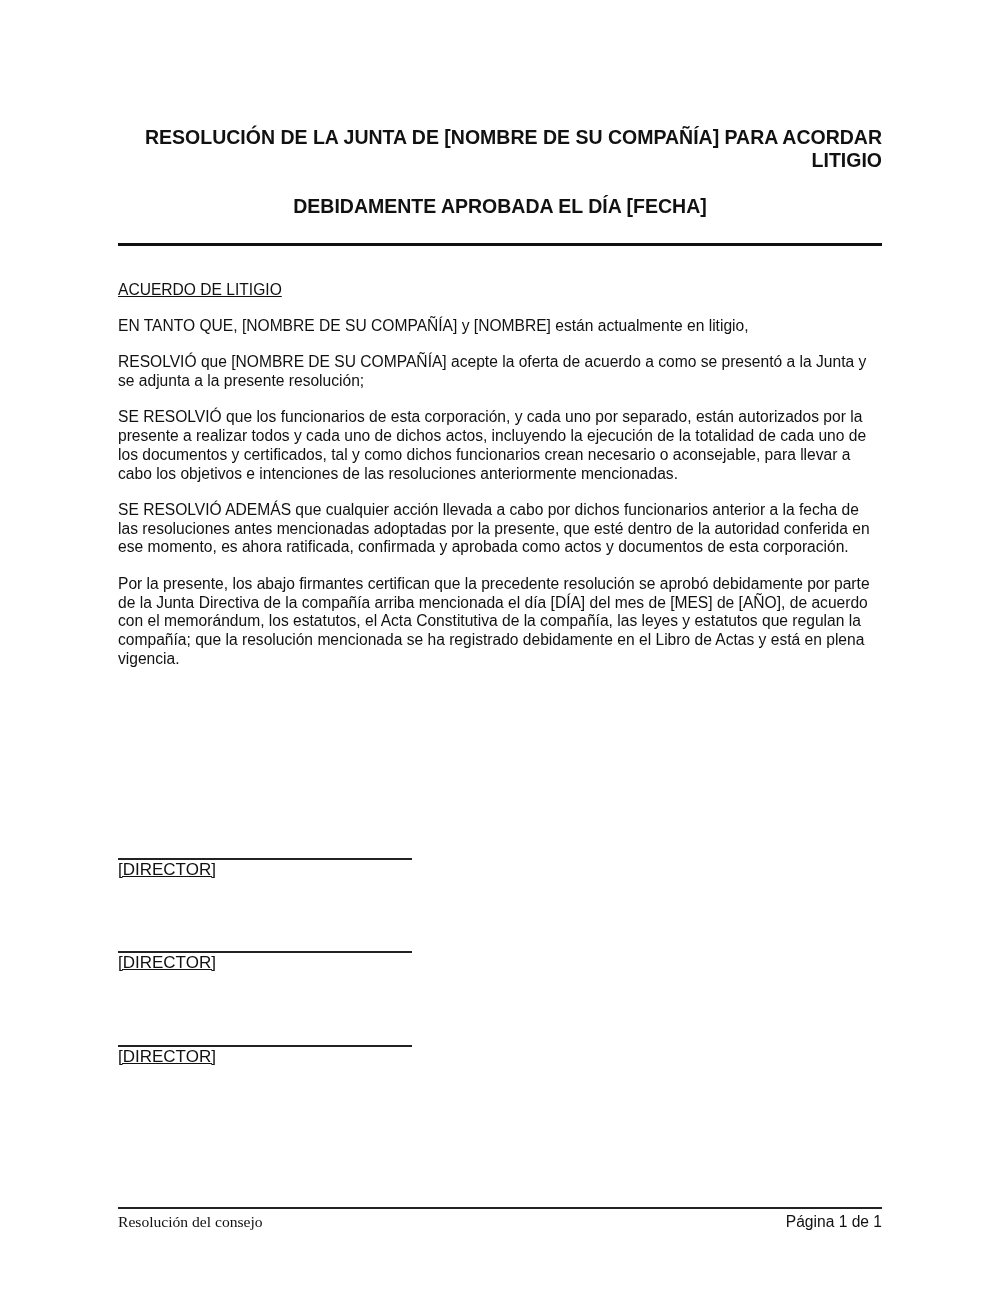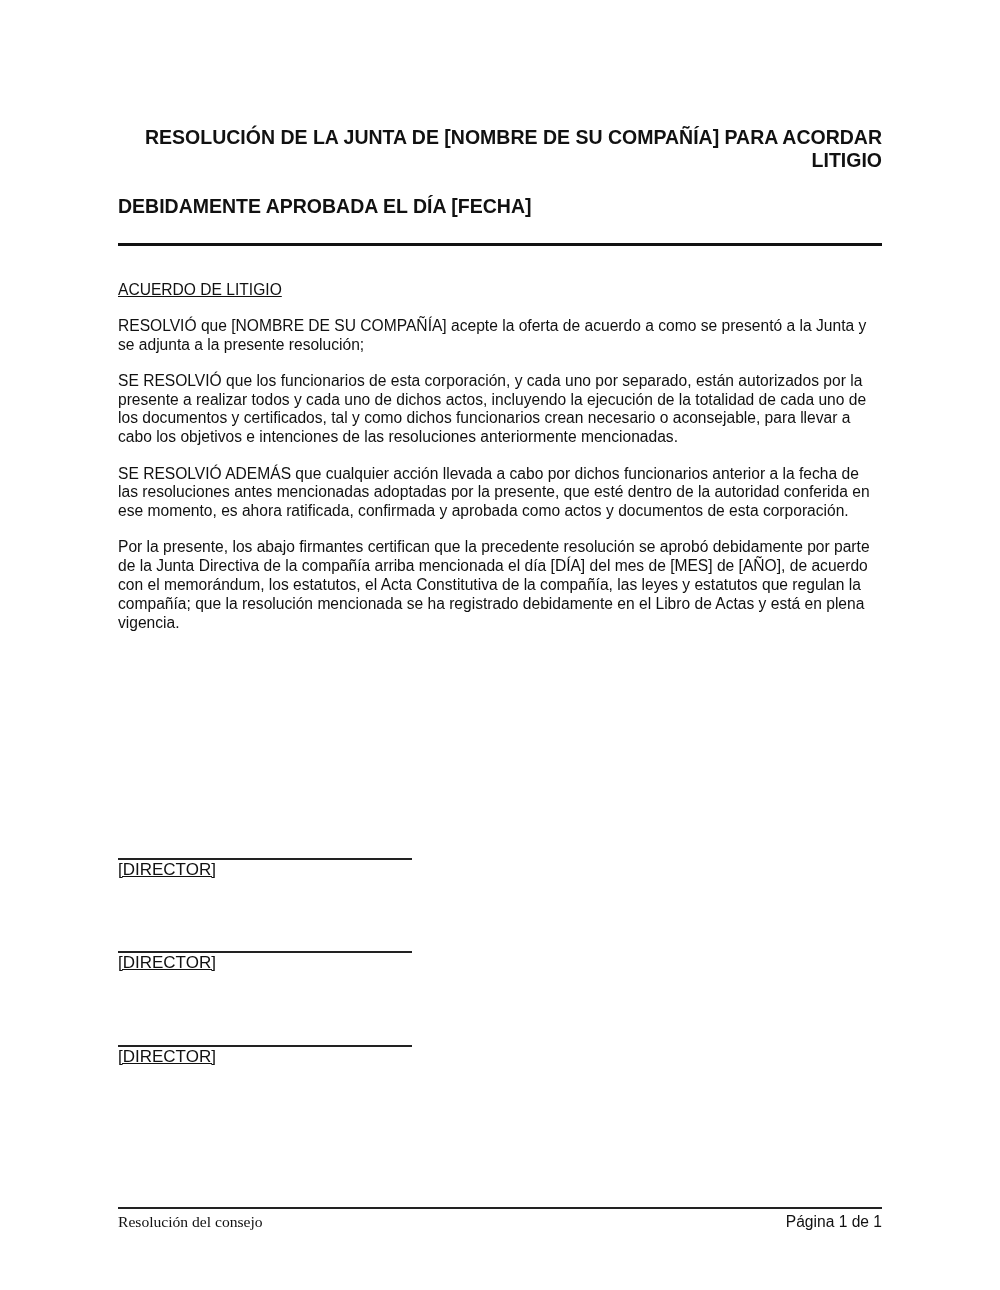--- a/index.html
+++ b/index.html
@@ -7,21 +7,21 @@
       width: 1000px; height: 1290px; position: relative; overflow: hidden;
       font-family: "Liberation Sans", sans-serif; color: #111111;
     }
     .page { position: absolute; left: 118px; width: 764px; top: 0; }
     .title {
       position: absolute; left: 0; width: 764px; top: 126px;
       text-align: right; font-weight: bold; font-size: 19.5px; line-height: 23px;
     }
     .subtitle {
       position: absolute; left: 0; width: 764px; top: 195px;
-      text-align: left; font-weight: bold; font-size: 19.5px; line-height: 23px;
+      text-align: center; font-weight: bold; font-size: 19.5px; line-height: 23px;
     }
     .rule-thick {
       position: absolute; left: 0; width: 764px; top: 243px; height: 3px; background: #111;
     }
     .body { position: absolute; left: 0; top: 281px; width: 764px; font-size: 15.6px; line-height: 18.8px; }
     .heading { font-weight: normal; text-decoration: underline; margin: 0 0 17px 0; }
     .para { margin: 0 0 17.5px 0; }
     .sig { position: absolute; left: 0; width: 294px; }
     .sig-line { height: 1.5px; background: #222; width: 294px; }
     .sig-label { font-size: 17px; line-height: 18px; margin-top: 1px; text-decoration: underline; }
@@ -33,20 +33,21 @@
 </head>
 <body>
 
 <div class="page">
   <div class="title">RESOLUCIÓN DE LA JUNTA DE [NOMBRE DE SU COMPAÑÍA] PARA ACORDAR LITIGIO</div>
   <div class="subtitle">DEBIDAMENTE APROBADA EL DÍA [FECHA]</div>
   <div class="rule-thick"></div>
 
   <div class="body">
     <p class="heading">ACUERDO DE LITIGIO</p>
+    <p class="para">EN TANTO QUE, [NOMBRE DE SU COMPAÑÍA] y [NOMBRE] están actualmente en litigio,</p>
     <p class="para">RESOLVIÓ que [NOMBRE DE SU COMPAÑÍA] acepte la oferta de acuerdo a como se presentó a la Junta y se adjunta a la presente resolución;</p>
     <p class="para">SE RESOLVIÓ que los funcionarios de esta corporación, y cada uno por separado, están autorizados por la presente a realizar todos y cada uno de dichos actos, incluyendo la ejecución de la totalidad de cada uno de los documentos y certificados, tal y como dichos funcionarios crean necesario o aconsejable, para llevar a cabo los objetivos e intenciones de las resoluciones anteriormente mencionadas.</p>
     <p class="para">SE RESOLVIÓ ADEMÁS que cualquier acción llevada a cabo por dichos funcionarios anterior a la fecha de las resoluciones antes mencionadas adoptadas por la presente, que esté dentro de la autoridad conferida en ese momento, es ahora ratificada, confirmada y aprobada como actos y documentos de esta corporación.</p>
     <p class="para">Por la presente, los abajo firmantes certifican que la precedente resolución se aprobó debidamente por parte de la Junta Directiva de la compañía arriba mencionada el día [DÍA] del mes de [MES] de [AÑO], de acuerdo con el memorándum, los estatutos, el Acta Constitutiva de la compañía, las leyes y estatutos que regulan la compañía; que la resolución mencionada se ha registrado debidamente en el Libro de Actas y está en plena vigencia.</p>
   </div>
 
   <div class="sig" style="top:858px;">
     <div class="sig-line"></div>
     <div class="sig-label">[DIRECTOR]</div>
   </div>

